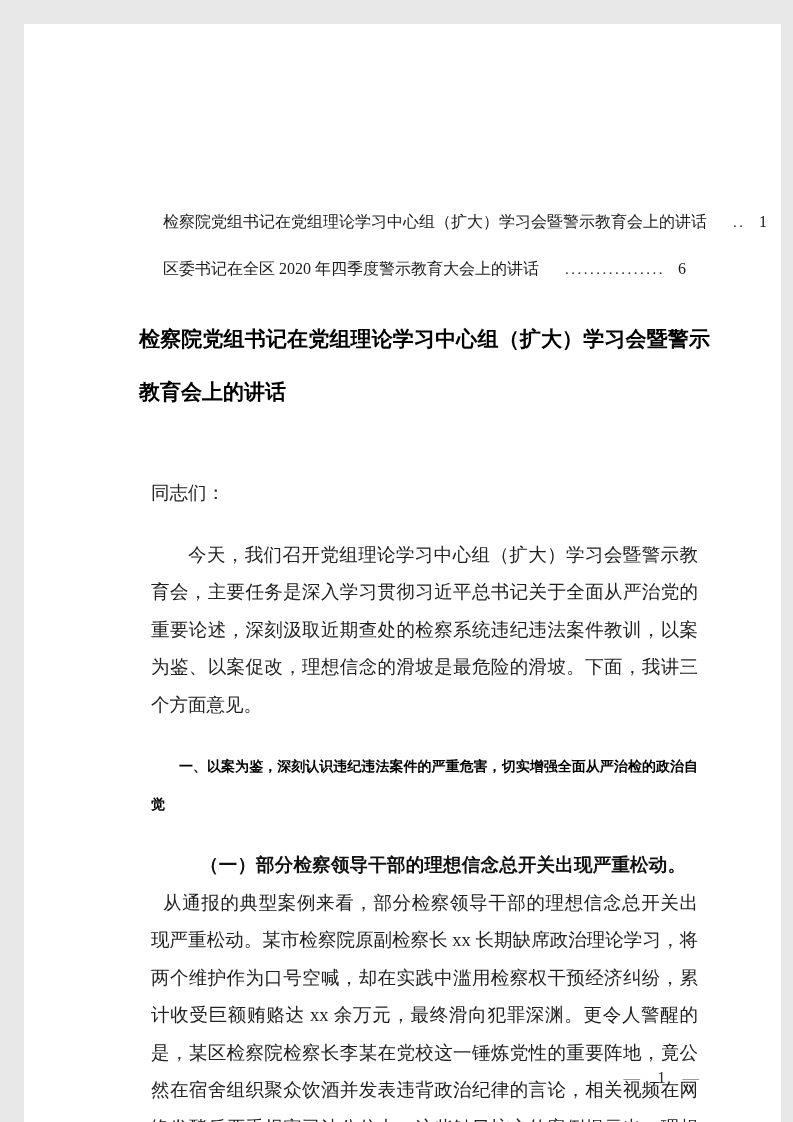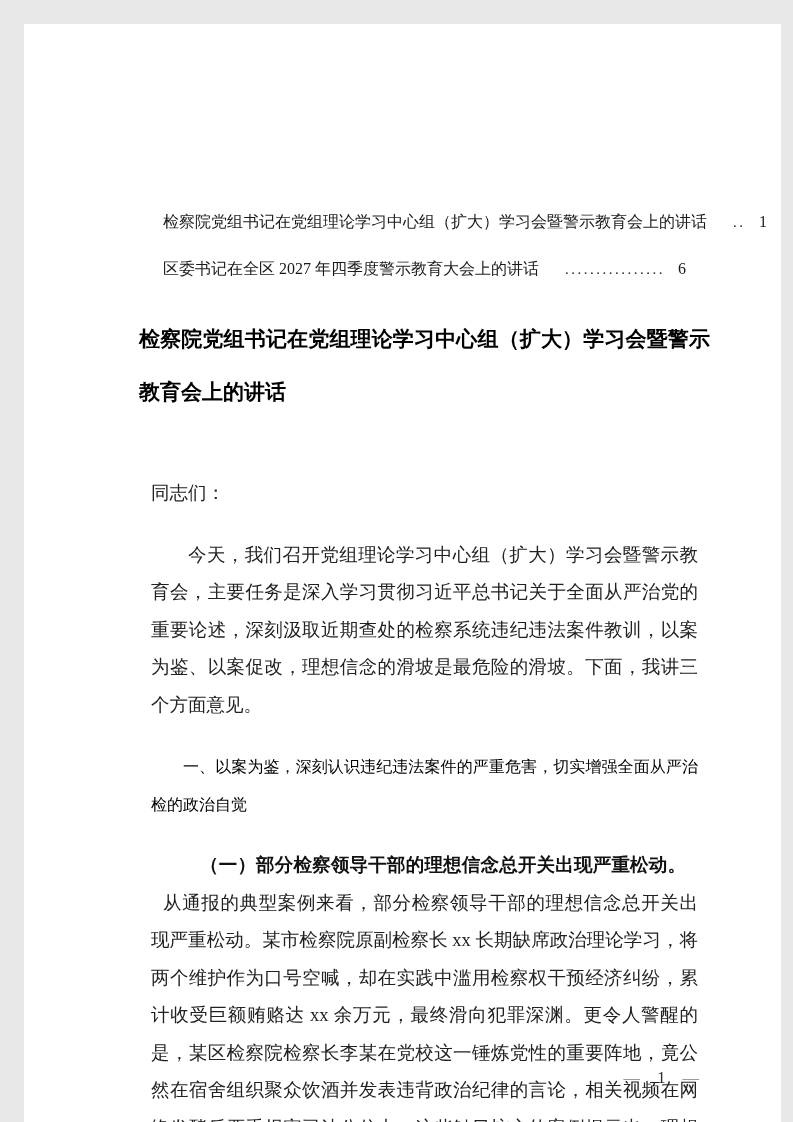--- a/index.html
+++ b/index.html
@@ -72,22 +72,22 @@
     line-height: 37.5px;
     text-align: justify;
     text-justify: inter-ideograph;
     color: #212121;
   }
   .doc-body p { margin: 0; }
   .salutation { text-indent: 0; }
   .indent { text-indent: 2em; }
   .section-heading {
     font-family: "Liberation Sans", "DejaVu Sans", sans-serif;
-    font-weight: normal;
-    font-size: 16px;
+    font-weight: bold;
+    font-size: 14px;
     line-height: 37.5px;
     color: #000000;
     text-indent: 2em;
   }
   .lead-bold { font-weight: bold; color: #111111; }
 
   
   .page-footer {
     position: absolute;
     top: 1030px;
@@ -104,21 +104,21 @@
 
 <div class="page">
 
   <div class="toc">
     <div class="toc-entry">
       <span class="toc-entry-title">检察院党组书记在党组理论学习中心组（扩大）学习会暨警示教育会上的讲话</span>
       <span class="toc-leader"></span>
       <span class="toc-page-num">1</span>
     </div>
     <div class="toc-entry">
-      <span class="toc-entry-title">区委书记在全区 2027 年四季度警示教育大会上的讲话</span>
+      <span class="toc-entry-title">区委书记在全区 2020 年四季度警示教育大会上的讲话</span>
       <span class="toc-leader"></span>
       <span class="toc-page-num">6</span>
     </div>
   </div>
 
   <h1 class="doc-title">检察院党组书记在党组理论学习中心组（扩大）学习会暨警示教育会上的讲话</h1>
 
   <div class="doc-body">
     <p class="salutation">同志们：</p>
     <p class="indent">今天，我们召开党组理论学习中心组（扩大）学习会暨警示教育会，主要任务是深入学习贯彻习近平总书记关于全面从严治党的重要论述，深刻汲取近期查处的检察系统违纪违法案件教训，以案为鉴、以案促改，理想信念的滑坡是最危险的滑坡。下面，我讲三个方面意见。</p>

